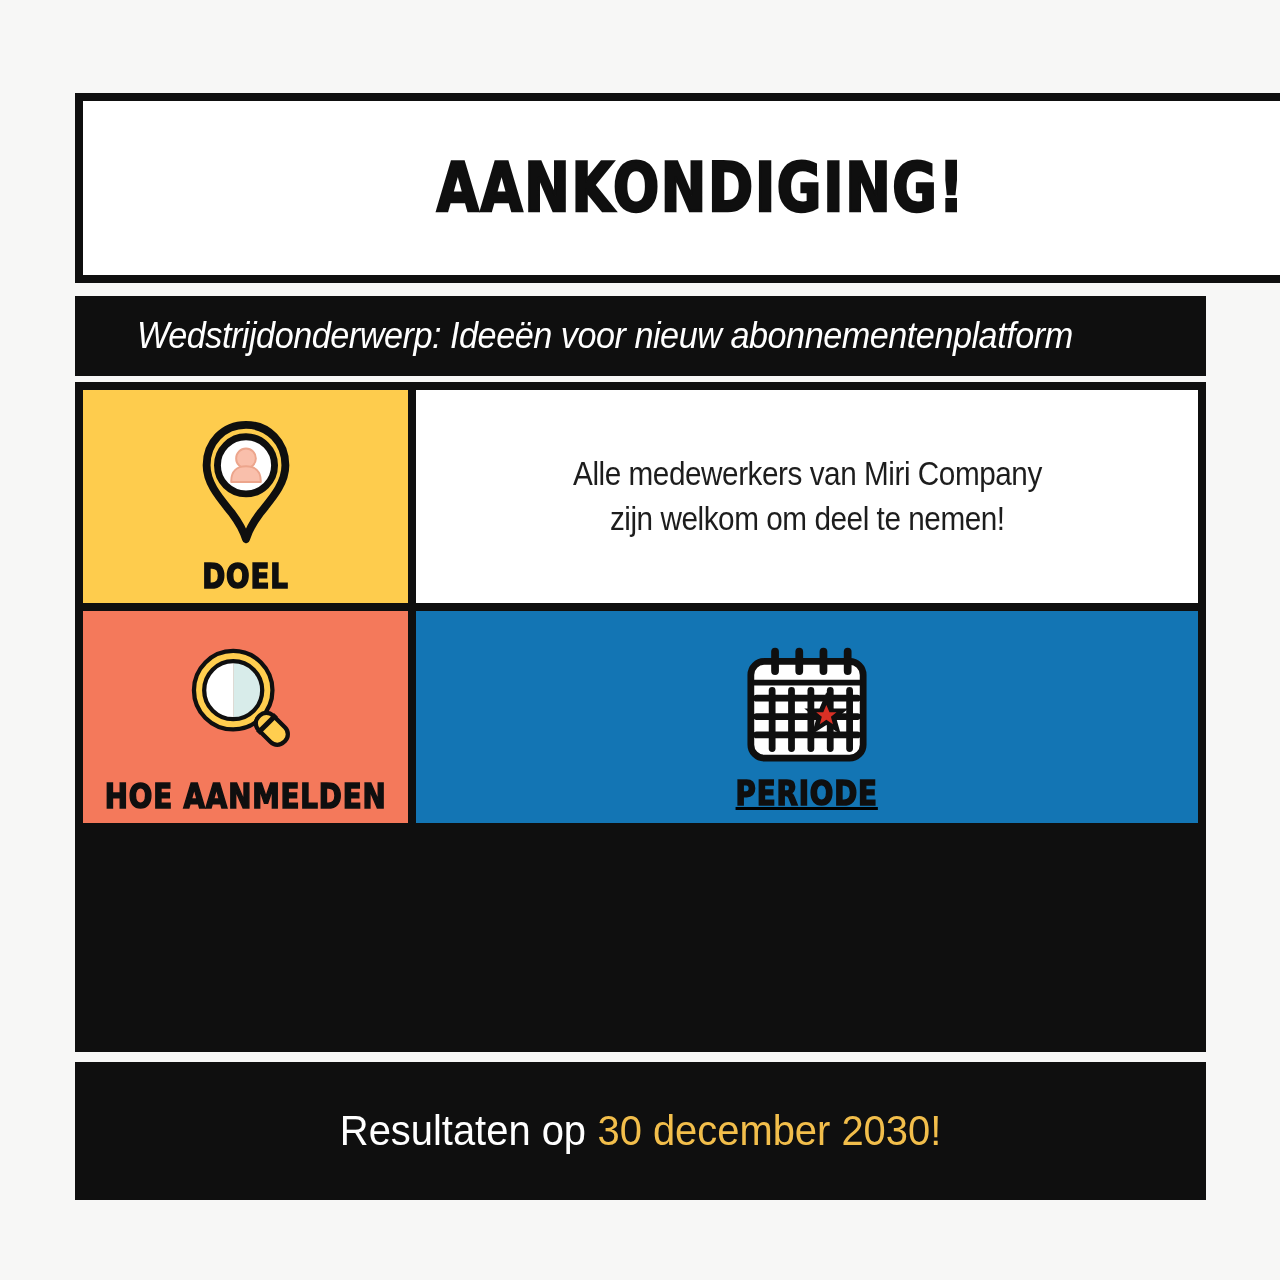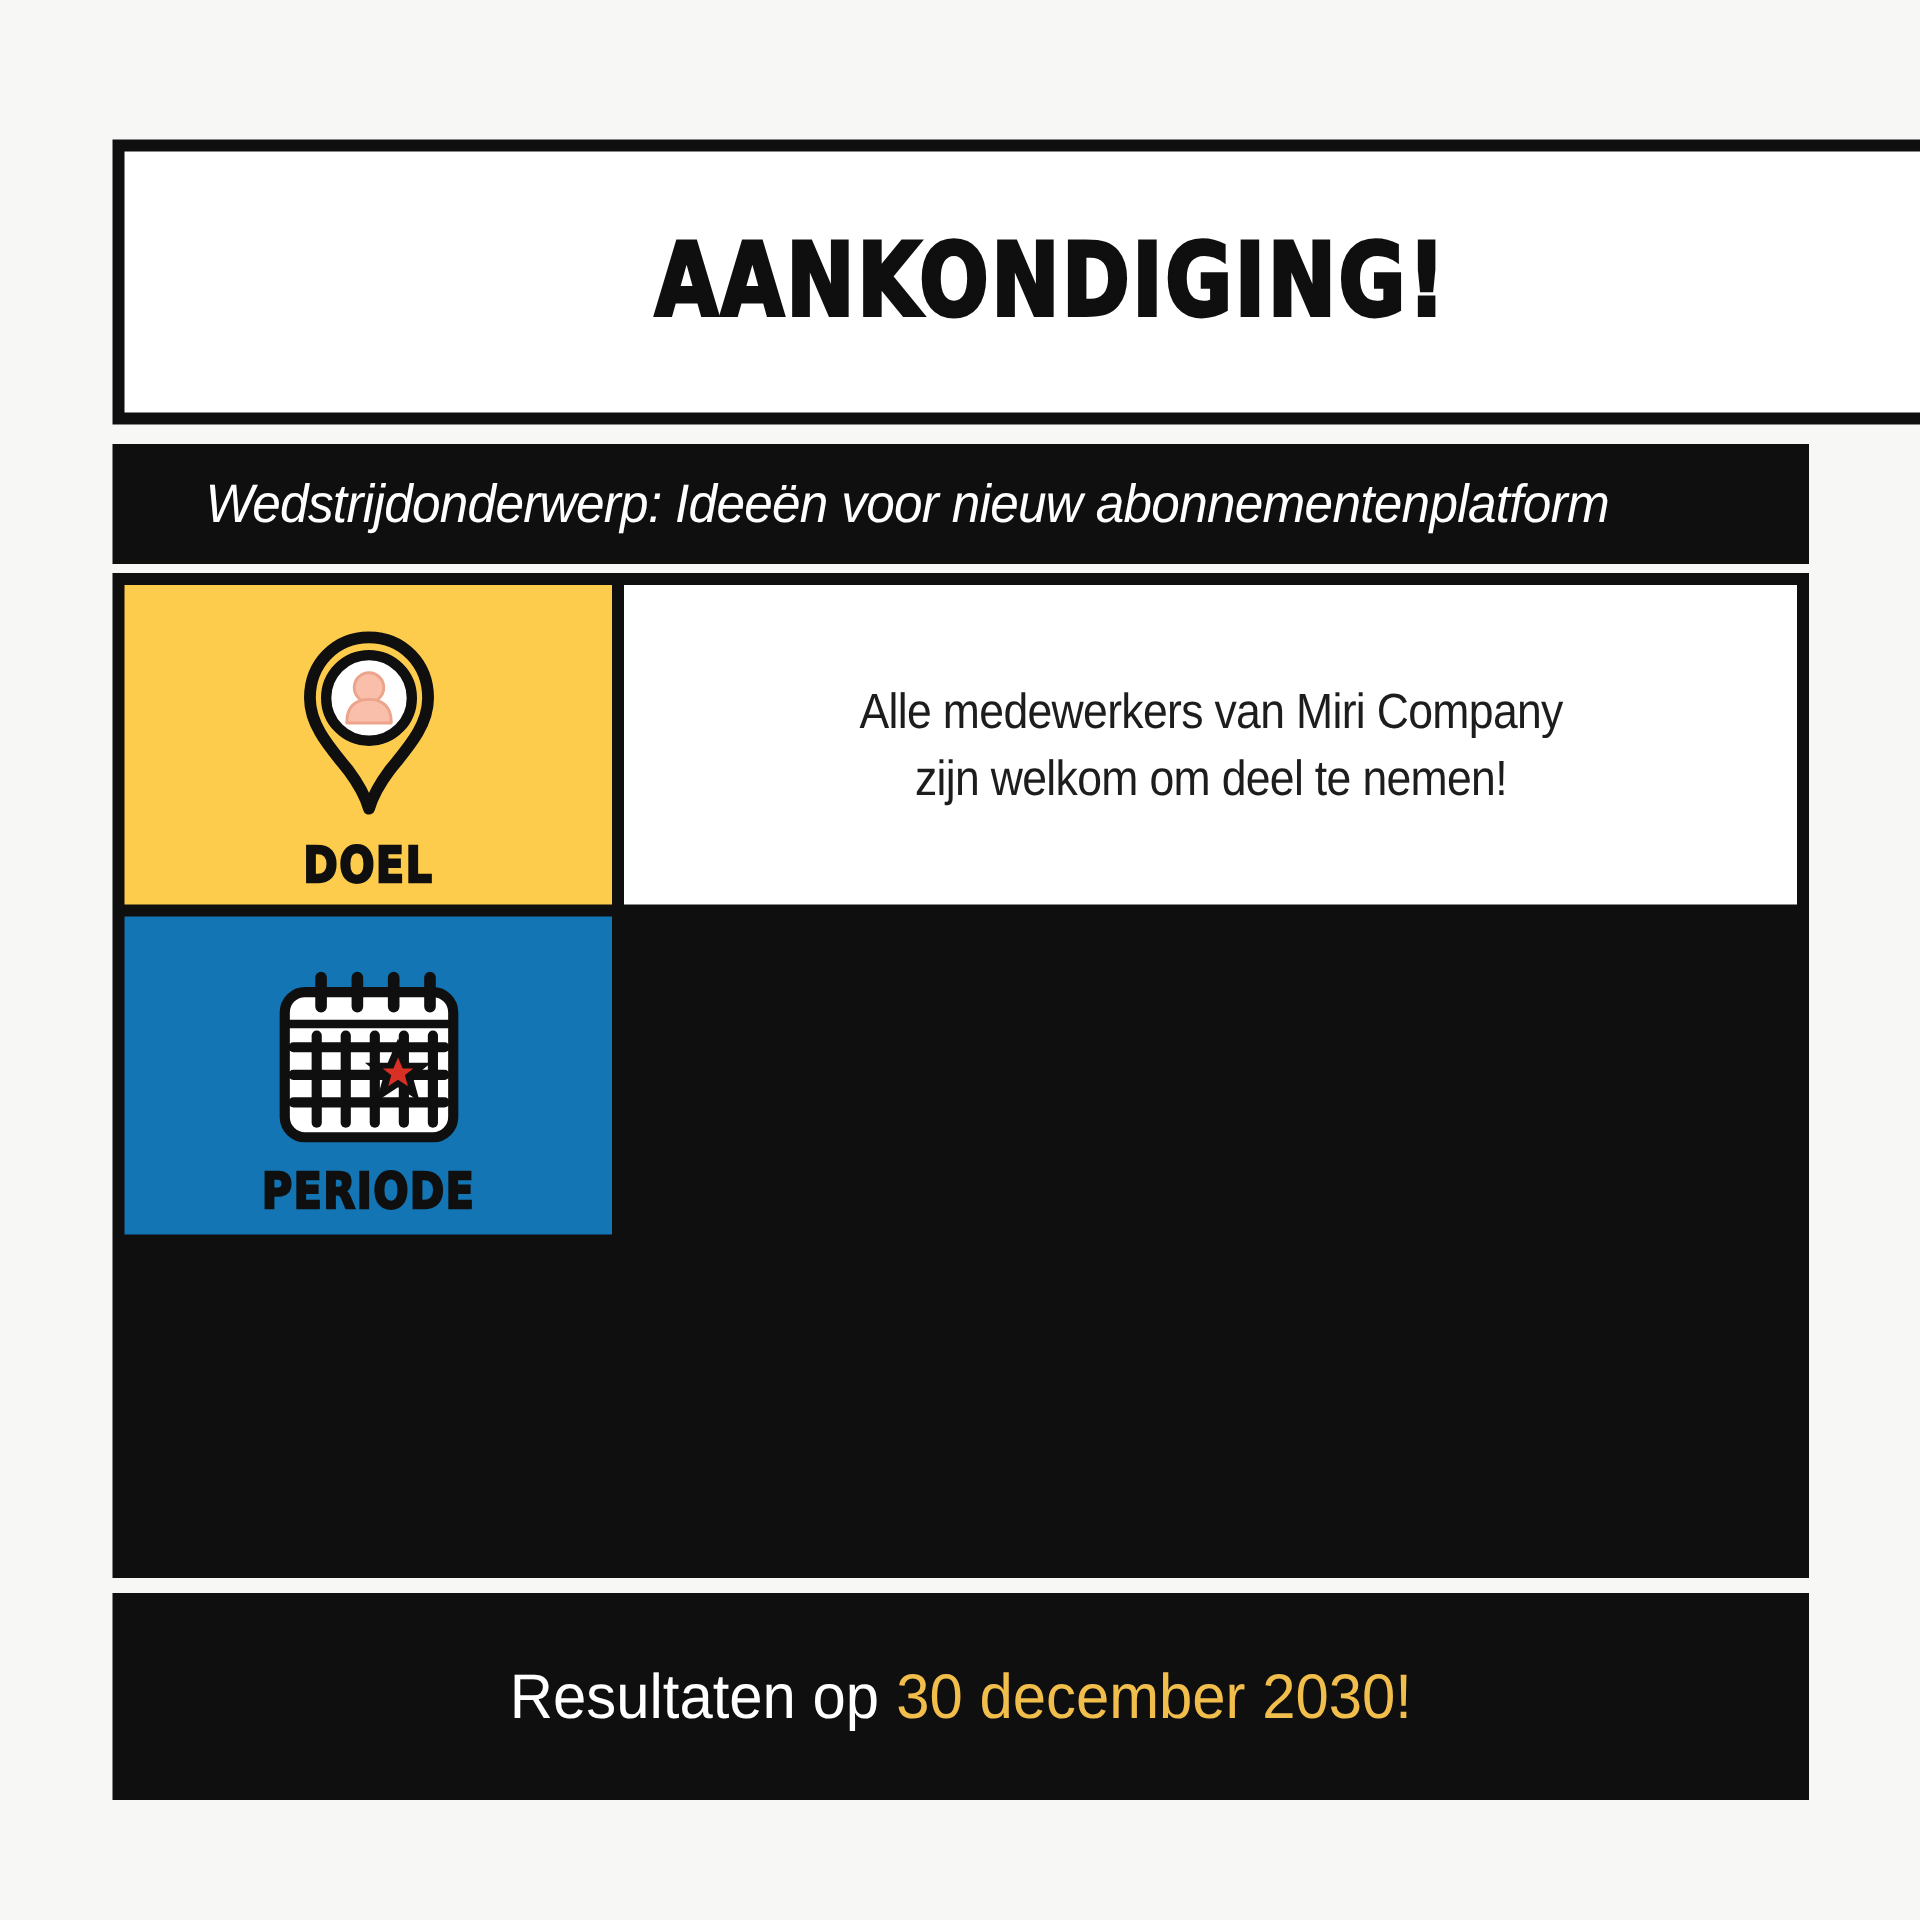--- a/index.html
+++ b/index.html
@@ -89,22 +89,43 @@
       <circle cx="50" cy="40" r="10" fill="#F9BFAB" stroke="#ECA58C" stroke-width="2"></circle>
       <path d="M35 63 C35 53 41 48 50 48 C59 48 65 53 65 63 L65 64 L35 64 Z" fill="#F9BFAB" stroke="#ECA58C" stroke-width="2" stroke-linejoin="round"></path>
     </svg>
     <div class="cell-label">DOEL</div>
   </div>
   <div class="text-cell">
     <div class="body-line">Alle medewerkers van Miri Company</div>
     <div class="body-line">zijn welkom om deel te nemen!</div>
   </div>
 
+  <div class="icon-cell" style="background: rgb(244, 121, 91);">
+    <svg class="icon-svg" width="128" height="128" viewBox="0 0 150 150">
+      <defs>
+        <clipPath id="lensClip">
+            <circle cx="60" cy="60" r="34"></circle>
+          </clipPath>
+      </defs>
+      <g clip-path="url(#lensClip)">
+        <rect x="26" y="26" width="34" height="68" fill="#FFFFFF"></rect>
+        <rect x="60" y="26" width="34" height="68" fill="#D8ECEA"></rect>
+      </g>
+      <circle cx="60" cy="60" r="40" fill="none" stroke="#FFCE4F" stroke-width="12"></circle>
+      <circle cx="60" cy="60" r="34" fill="none" stroke="#0F0F0F" stroke-width="5"></circle>
+      <circle cx="60" cy="60" r="46" fill="none" stroke="#0F0F0F" stroke-width="5"></circle>
+      <g transform="rotate(45 60 60)">
+        <rect x="103" y="48" width="42" height="24" rx="11" fill="#FFCE4F" stroke="#0F0F0F" stroke-width="5"></rect>
+        <line x1="116" y1="45" x2="116" y2="75" stroke="#0F0F0F" stroke-width="6"></line>
+      </g>
+    </svg>
+    <div class="cell-label">HOE AANMELDEN</div>
+  </div>
 
-  <div class="icon-cell" style="background: rgb(19, 117, 180);">
+  <div class="icon-cell" style="background: rgb(19, 117, 180); text-decoration: underline;">
     <svg class="icon-svg" width="128" height="122" viewBox="0 0 132 126">
       <rect x="8" y="20" width="116" height="100" rx="14" fill="#FFFFFF" stroke="#0F0F0F" stroke-width="7"></rect>
       <line x1="33" y1="10" x2="33" y2="30" stroke="#0F0F0F" stroke-width="8" stroke-linecap="round"></line>
       <line x1="58" y1="10" x2="58" y2="30" stroke="#0F0F0F" stroke-width="8" stroke-linecap="round"></line>
       <line x1="83" y1="10" x2="83" y2="30" stroke="#0F0F0F" stroke-width="8" stroke-linecap="round"></line>
       <line x1="108" y1="10" x2="108" y2="30" stroke="#0F0F0F" stroke-width="8" stroke-linecap="round"></line>
       <line x1="10" y1="42" x2="122" y2="42" stroke="#0F0F0F" stroke-width="6"></line>
       <line x1="30" y1="50" x2="30" y2="110" stroke="#0F0F0F" stroke-width="7" stroke-linecap="round"></line>
       <line x1="50" y1="50" x2="50" y2="110" stroke="#0F0F0F" stroke-width="7" stroke-linecap="round"></line>
       <line x1="70" y1="50" x2="70" y2="110" stroke="#0F0F0F" stroke-width="7" stroke-linecap="round"></line>

